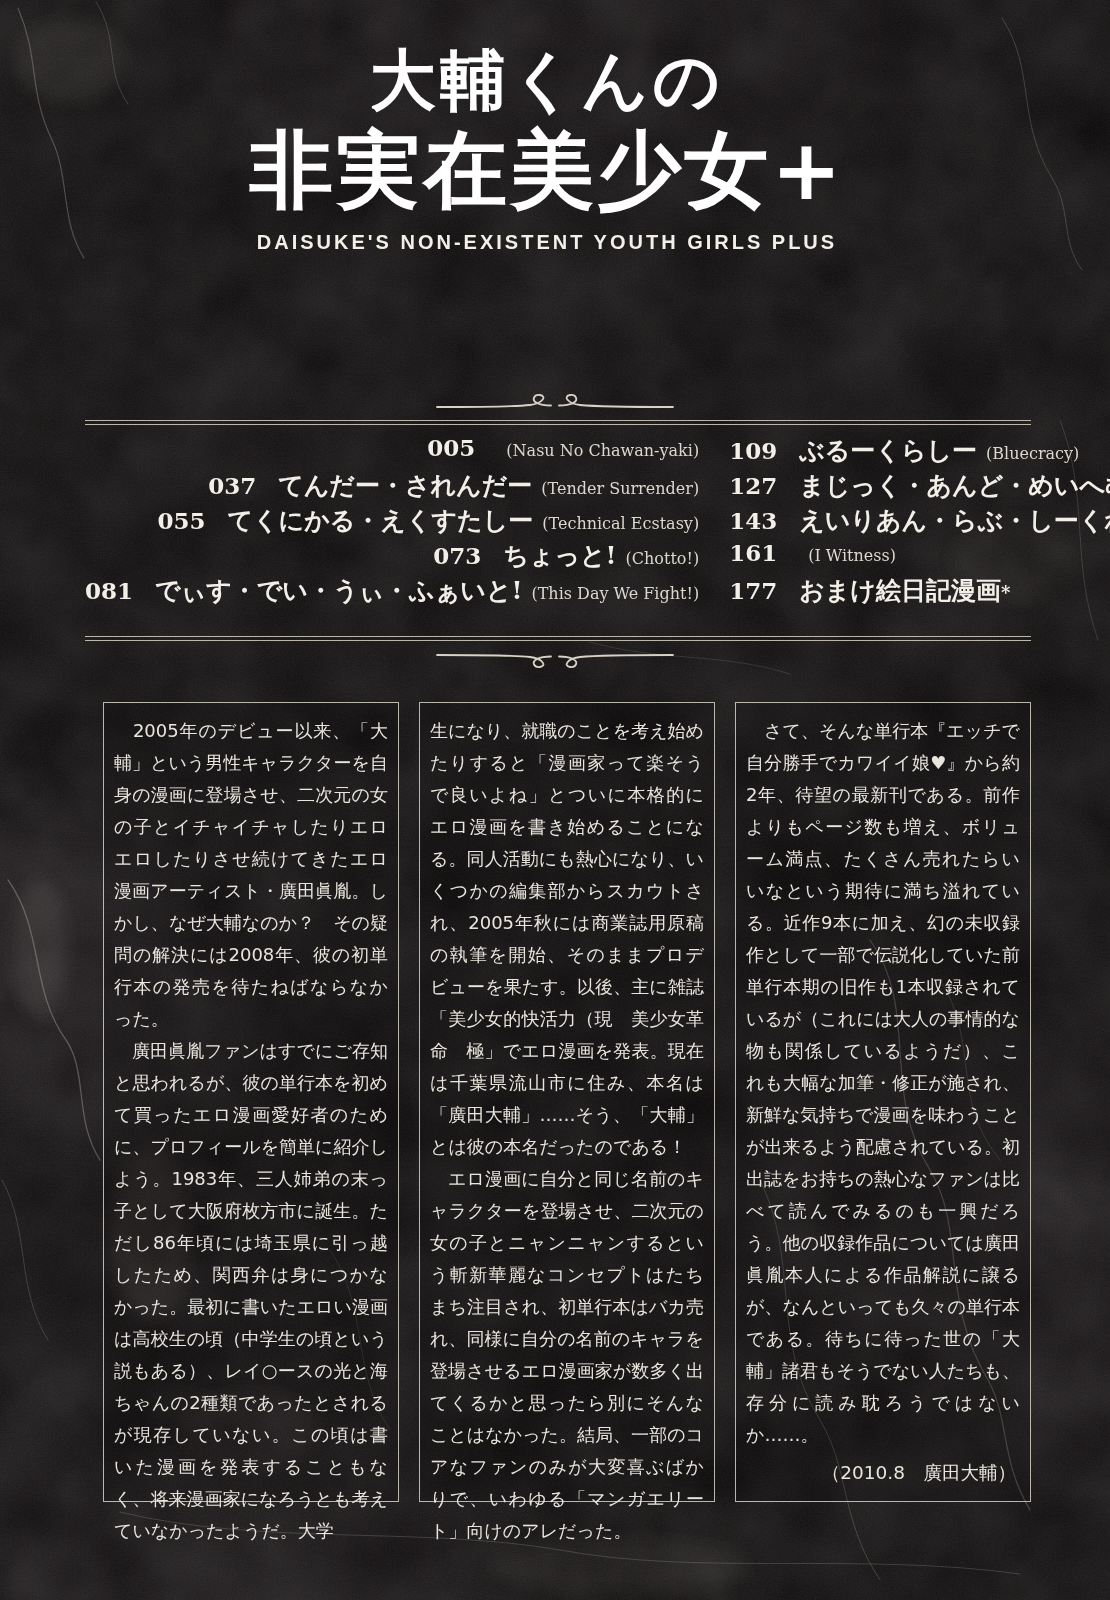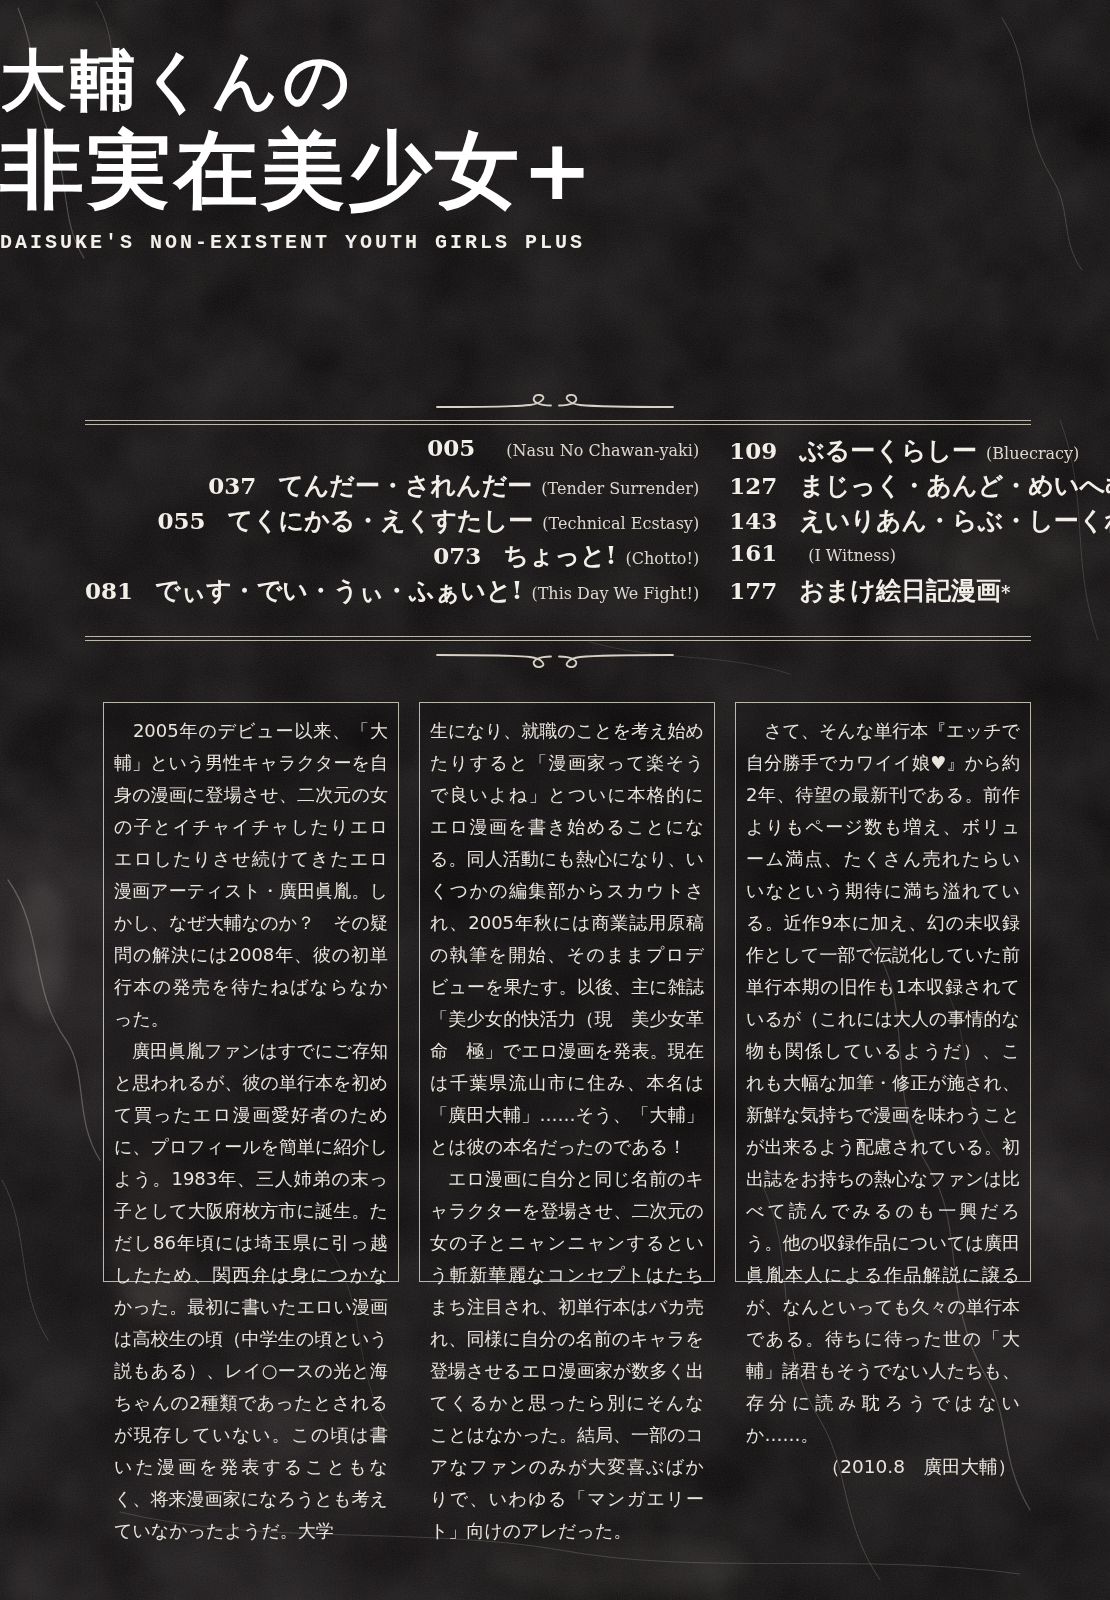--- a/index.html
+++ b/index.html
@@ -9,24 +9,24 @@
       radial-gradient(ellipse 420px 320px at 6% 60%, rgba(150,140,150,0.10), transparent 70%),
       radial-gradient(ellipse 520px 420px at 92% 78%, rgba(140,130,142,0.08), transparent 70%),
       radial-gradient(ellipse 650px 280px at 50% 2%, rgba(120,110,122,0.06), transparent 70%),
       radial-gradient(ellipse 500px 300px at 20% 98%, rgba(140,132,140,0.07), transparent 70%),
       linear-gradient(#090607,#0a0708);
     font-family:"DejaVu Sans",sans-serif;color:#efece6;
   }
   .texture{position:absolute;left:0;top:0;width:1110px;height:1600px;pointer-events:none;}
 
   
-  .header{position:absolute;top:46px;left:0;right:16px;text-align:left;z-index:2;}
+  .header{position:absolute;top:46px;left:0;right:16px;text-align:center;z-index:2;}
   .title1{font-size:66px;font-weight:bold;letter-spacing:4px;line-height:1.05;color:#ffffff;}
   .title2{font-size:84px;font-weight:bold;letter-spacing:3px;line-height:1.04;margin-top:12px;color:#ffffff;}
-  .subtitle{margin-top:16px;font-family:Liberation Mono, monospace;font-weight:bold;
+  .subtitle{margin-top:16px;font-family:Liberation Sans, sans-serif;font-weight:bold;
     font-size:20px;letter-spacing:3px;color:#f3f0ea;}
 
   .author{position:absolute;top:303px;left:0;right:0;text-align:center;font-family:"DejaVu Serif",serif;z-index:2;}
   .author-kanji{font-size:33px;font-weight:bold;letter-spacing:2.2em;padding-left:2.2em;color:#f5f2ec;}
   .author-romaji{font-size:25px;font-style:italic;margin-top:6px;color:#e9e5dd;}
 
   
   .orn{position:absolute;left:0;right:0;display:flex;justify-content:center;z-index:2;}
   .orn-top{top:392px;}
   .orn-bottom{top:648px;}
@@ -42,21 +42,21 @@
   .toc-col{display:flex;flex-direction:column;}
   .toc-left{flex:0 0 500px;align-items:flex-end;padding-right:30px;box-sizing:border-box;}
   .toc-right{flex:1;align-items:flex-start;}
   .toc-row{height:35px;display:flex;align-items:baseline;white-space:nowrap;}
   .toc-num{font-family:"DejaVu Serif",serif;font-weight:bold;font-size:23px;margin-right:22px;color:#f2efe8;}
   .toc-title{font-family:"DejaVu Serif",serif;font-weight:bold;font-size:25px;color:#f2efe8;}
   .toc-mark{font-family:"DejaVu Serif",serif;font-weight:bold;font-size:18px;vertical-align:super;color:#f2efe8;}
   .toc-en{font-family:"DejaVu Serif",serif;font-size:16px;margin-left:9px;color:#ddd8cf;}
 
   
-  .essay{position:absolute;top:702px;left:103px;width:928px;height:580px;display:flex;gap:20px;z-index:2;justify-content:center;}
+  .essay{position:absolute;top:702px;left:103px;width:928px;height:800px;display:flex;gap:20px;z-index:2;justify-content:center;}
   .col{flex:1;border:1px solid rgba(232,227,217,0.78);padding:12px 10px;box-sizing:border-box;
     display:flex;flex-direction:column;background:rgba(0,0,0,0.15);}
   .col p{margin:0;font-size:18px;line-height:32px;text-align:justify;color:#e9e5dd;}
   .signature{margin-top:auto;text-align:right;font-size:18.5px;line-height:32px;color:#e9e5dd;padding-right:4px;}
 </style>
 </head>
 <body>
 
 <div class="page">
 

